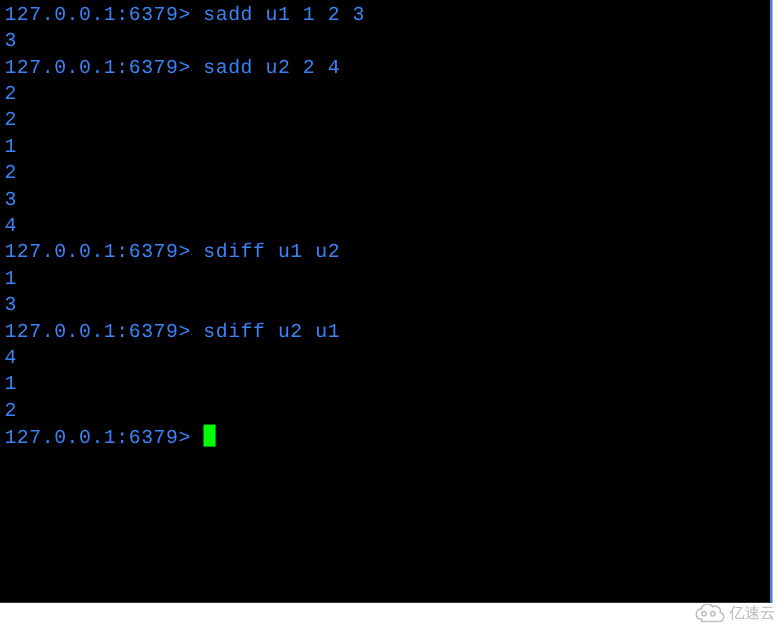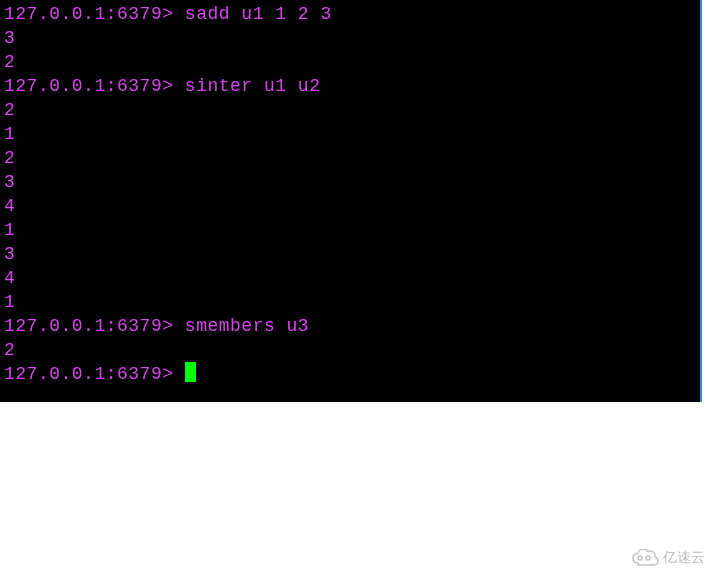--- a/index.html
+++ b/index.html
@@ -9,23 +9,23 @@
     height: 571px;
     background: #ffffff;
     overflow: hidden;
     font-family: "Courier New", Courier, monospace;
   }
   .terminal {
     position: absolute;
     top: 0;
     left: 0;
     width: 702px;
-    height: 402px;
+    height: 548px;
     background: #000000;
-    color: #d946ef;
+    color: #3b82f6;
     font-size: 18px;
     line-height: 24px;
     padding: 2px 4px;
     box-sizing: border-box;
     border-right: 2px solid #3a87d6;
     font-weight: 400;
     letter-spacing: 0.5px;
   }
   .line {
     white-space: pre;
@@ -59,32 +59,33 @@
     font-size: 14px;
     color: #888888;
   }
 </style>
 </head>
 <body>
 
 <div class="terminal">
   <div class="line">127.0.0.1:6379&gt; sadd u1 1 2 3</div>
   <div class="line">3</div>
+  <div class="line">127.0.0.1:6379&gt; sadd u2 2 4</div>
   <div class="line">2</div>
-  <div class="line">127.0.0.1:6379&gt; sinter u1 u2</div>
   <div class="line">2</div>
   <div class="line">1</div>
   <div class="line">2</div>
   <div class="line">3</div>
   <div class="line">4</div>
+  <div class="line">127.0.0.1:6379&gt; sdiff u1 u2</div>
   <div class="line">1</div>
   <div class="line">3</div>
+  <div class="line">127.0.0.1:6379&gt; sdiff u2 u1</div>
   <div class="line">4</div>
   <div class="line">1</div>
-  <div class="line">127.0.0.1:6379&gt; smembers u3</div>
   <div class="line">2</div>
   <div class="line"><span class="prompt">127.0.0.1:6379&gt; </span><span class="cursor"></span></div>
 </div>
 
 <div class="watermark">
   <span>
     <svg width="28" height="18" viewBox="0 0 28 18">
       <path d="M7 14c-3 0-5-2-5-5 0-2.5 2-4.5 4.5-4.5C7.5 2 9.5 0 12 0c2 0 3.8 1 4.8 2.6C17.5 2.2 18.2 2 19 2c2.8 0 5 2.2 5 5 0 .3 0 .6-.1.9C26 8.5 27 10 27 12c0 2.2-1.8 4-4 4H7z" fill="none" stroke="#999999" stroke-width="1.5"></path>
       <circle cx="9" cy="9" r="2" fill="none" stroke="#999999" stroke-width="1.5"></circle>
       <circle cx="17" cy="9" r="2" fill="none" stroke="#999999" stroke-width="1.5"></circle>

